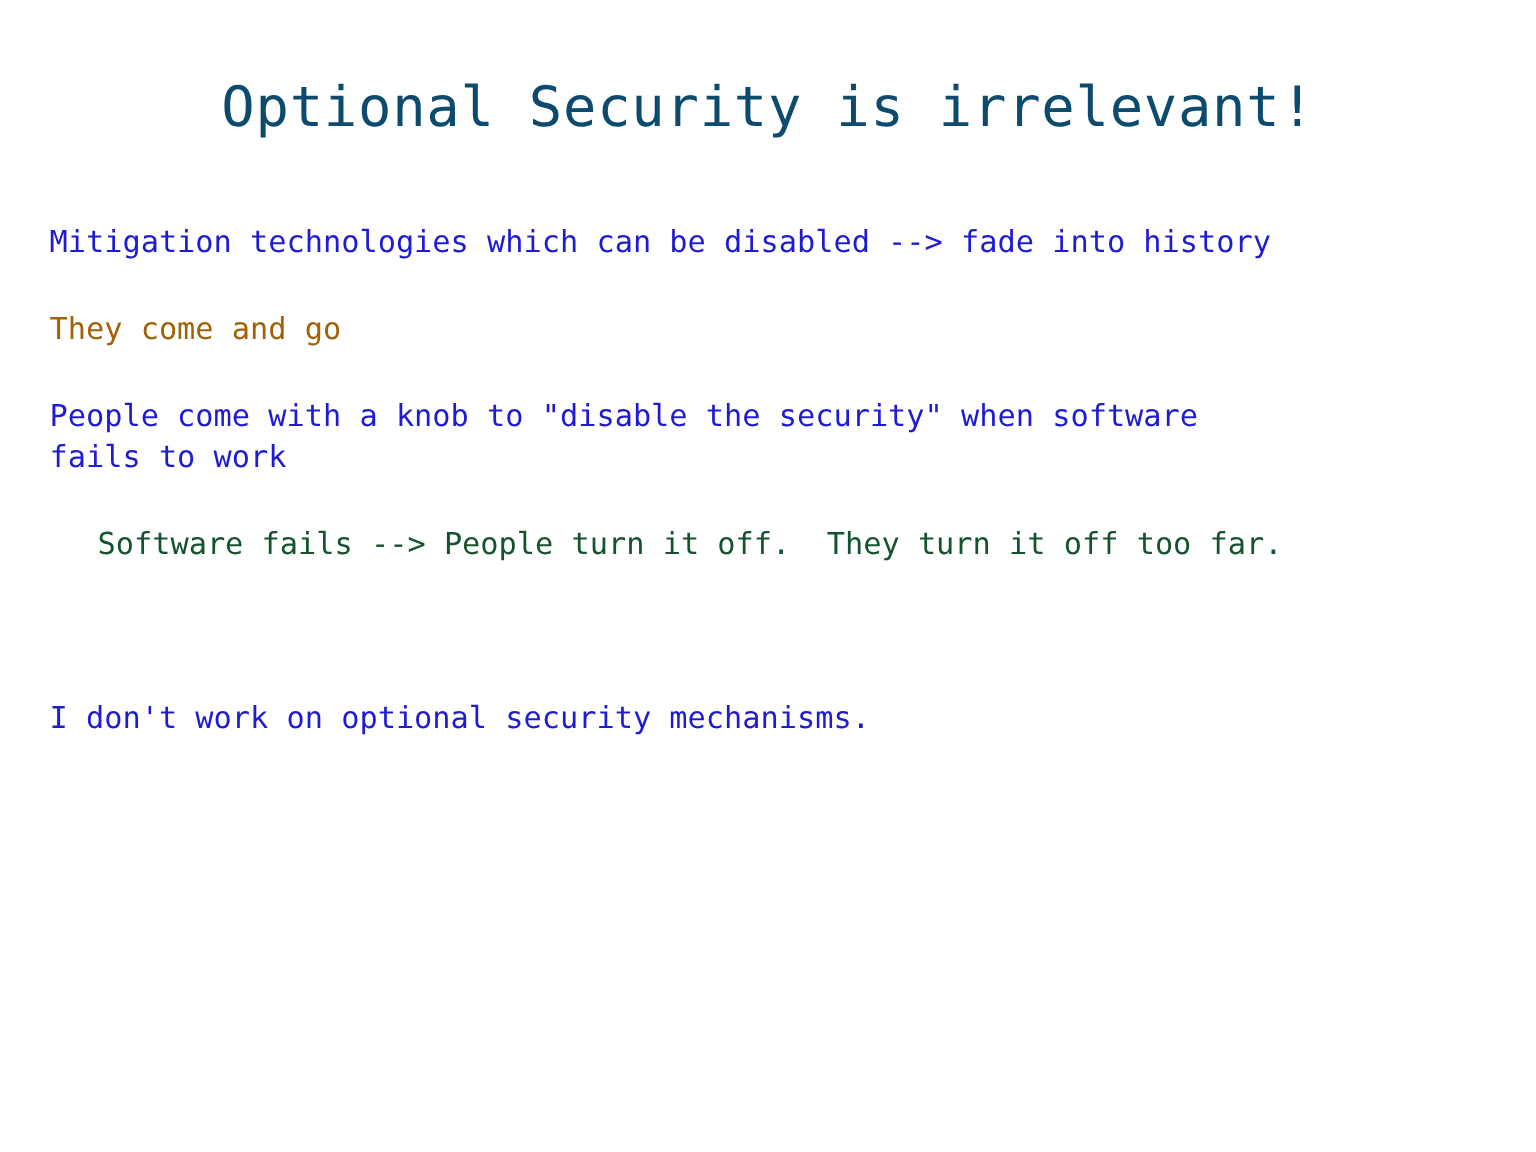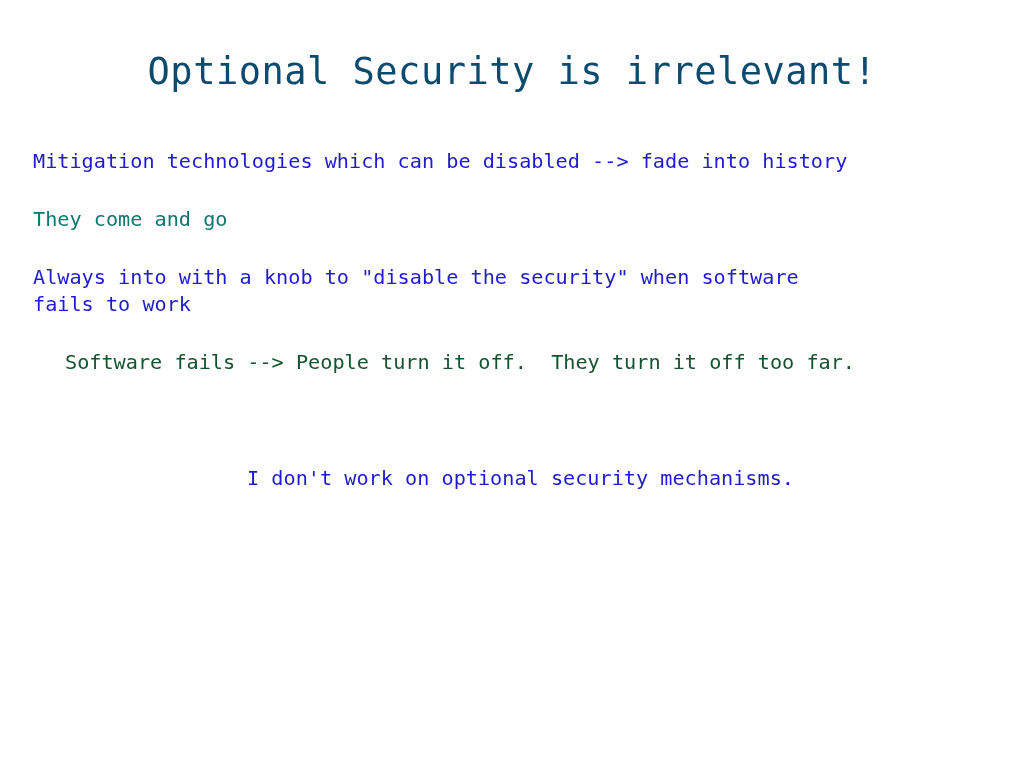--- a/index.html
+++ b/index.html
@@ -73,25 +73,25 @@
 
 <div id="slide" style="background: rgb(255, 255, 255);">
 
   <h1 id="slide-title" style="color: #0c4a6e;">Optional Security is irrelevant!</h1>
 
   <div id="body-block">
 
     <p class="bullet" style="color: rgb(31, 27, 210); margin-top: 24px;">Mitigation technologies which can be disabled --&gt; fade into history</p>
 
 
-    <p class="bullet" style="color: #0f766e;">They come and go</p>
+    <p class="bullet" style="color: #a16207;">They come and go</p>
 
-    <p class="bullet wrapped" style="color: rgb(31, 27, 210);">Always into with a knob to "disable the security" when software
+    <p class="bullet wrapped" style="color: rgb(31, 27, 210);">People come with a knob to "disable the security" when software
 fails to work</p>
 
     <p class="bullet" style="color: #14532d; margin-left: 32px;">Software fails --&gt; People turn it off.  They turn it off too far.</p>
 
     <p class="bullet spacer" style="color: rgb(31, 27, 210);"> </p>
 
-    <p class="bullet last" style="color: rgb(31, 27, 210); text-align: center;">I don't work on optional security mechanisms.</p>
+    <p class="bullet last" style="color: rgb(31, 27, 210);">I don't work on optional security mechanisms.</p>
 
   </div>
 </div>
 
 </body></html>

